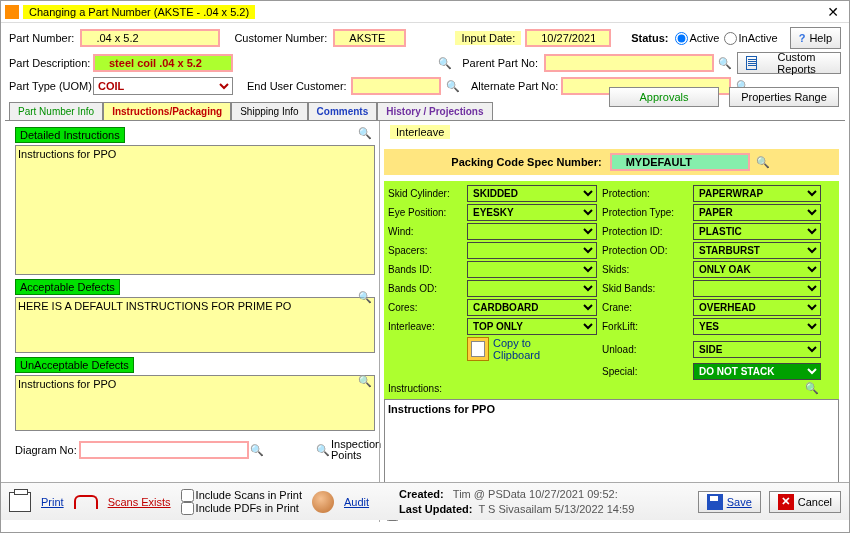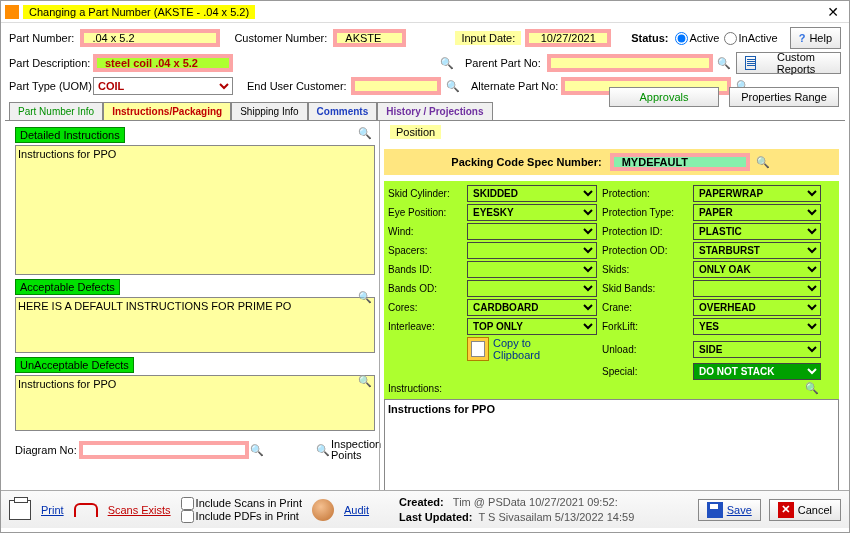--- a/index.html
+++ b/index.html
@@ -4,21 +4,21 @@
 <style>
 *{box-sizing:border-box;font-family:Tahoma,Arial,sans-serif;font-size:11px;margin:0;padding:0}
 body{background:#fff;width:850px;height:533px;border:1px solid #999;position:relative;overflow:hidden}
 .title-bar{background:#fff;height:22px;display:flex;align-items:center;padding:0 4px;border-bottom:1px solid #ddd}
 .title-ico{width:14px;height:14px;background:#ff8c00;margin-right:4px;display:inline-block}
 .title-text{background:#ff0;padding:1px 6px;font-weight:400}
 .close-x{margin-left:auto;font-size:14px;padding:0 6px;cursor:pointer}
 .hdr{padding:4px 8px 2px 8px;position:relative}
 .hdr-row{display:flex;align-items:center;margin-bottom:3px;gap:4px}
 .lbl{text-align:right;padding-right:2px;white-space:nowrap}
-.inp{border:4px solid #fca5a5;height:18px;padding:0 8px;background:#fff}
+.inp{border:2px solid #fca5a5;height:18px;padding:0 14px;background:#fff}
 .yel{background:#ffffa0}
 .lime{background:#adff2f}
 .sel-c{border:1px solid #888;height:18px;background:#fff}
 .look{width:16px;height:16px;display:inline-flex;align-items:center;justify-content:center;cursor:pointer;font-size:11px}
 .radio-g{display:inline-flex;align-items:center;gap:2px;font-size:10px}
 .btn{border:1px solid #888;background:linear-gradient(#fff,#e8e8e8);padding:2px 8px;cursor:pointer;display:inline-flex;align-items:center;gap:4px;height:22px}
 .help-ico{color:#3070e0;font-weight:bold}
 .tabs{display:flex;margin:2px 0 0 8px;position:relative;z-index:2}
 .tab{border:1px solid #888;border-bottom:none;padding:3px 8px;background:#f0f0f0;margin-right:0;cursor:pointer;font-size:10px;position:relative}
 .tab.active{background:#ffffa0}
@@ -40,21 +40,21 @@
 .pkg-spec-row{display:flex;align-items:center;justify-content:center;gap:6px;margin:6px 0;background:#ffe680;padding:4px}
 .pkg-grid{background:#adff2f;padding:4px 2px;display:grid;grid-template-columns:78px 130px 90px 128px;row-gap:2px;column-gap:3px;align-items:center}
 .pkg-lbl{font-size:10px;padding-left:2px}
 .pkg-sel{border:1px solid #444;height:17px;width:100%;background:#adff2f;font-weight:bold;font-size:10px;padding:0 1px}
 .donot{background:#00a000;color:#fff}
 .copy-btn{grid-column:2;display:flex;align-items:center;gap:4px;cursor:pointer;font-size:10px;color:#003090}
 .copy-ico{width:22px;height:24px;background:#ffcc40;border:1px solid #b08000;position:relative}
 .copy-ico::after{content:"";position:absolute;top:3px;left:3px;width:12px;height:14px;background:#fff;border:1px solid #888}
 .instr-box{border:1px solid #888;background:#fff;height:100px;padding:3px;font-weight:bold;font-size:11px;overflow:auto}
 .allow-row{border-top:1px solid #aaa;padding:4px 2px;margin-top:4px;display:flex;align-items:center;gap:4px}
-.footer{position:absolute;bottom:4px;left:0;right:0;height:38px;background:linear-gradient(#fafafa,#eee);border-top:1px solid #aaa;display:flex;align-items:center;padding:0 8px;gap:10px}
+.footer{position:absolute;bottom:12px;left:0;right:0;height:38px;background:linear-gradient(#fafafa,#eee);border-top:1px solid #aaa;display:flex;align-items:center;padding:0 8px;gap:10px}
 .f-ico{width:22px;height:20px;display:inline-block}
 .printer{border:1px solid #444;background:#fff;position:relative}
 .printer::after{content:"";position:absolute;top:-4px;left:4px;width:12px;height:4px;background:#fff;border:1px solid #444}
 .scanner{width:24px;height:14px;border:2px solid #c00;border-radius:6px 6px 0 0;border-bottom:none}
 .chk-col{display:flex;flex-direction:column;gap:0;font-size:10px}
 .chk-col label{display:flex;align-items:center;gap:2px}
 .audit-ico{width:22px;height:22px;background:radial-gradient(circle at 40% 35%,#f5c090,#c07030);border-radius:50%}
 .meta{font-size:10px;color:#555;margin-left:20px;line-height:1.3}
 .meta b{color:#000}
 .f-right{margin-left:auto;display:flex;gap:8px}
@@ -155,21 +155,21 @@
    <span class="look">🔍</span>
    <span style="flex:1"></span>
    <span class="insp-wrap">
           <span>🔍</span>
           <span style="width:44px">Inspection Points</span>
         </span>
   </div>
  </div>
 
  <div class="right-col">
-  <span class="pkg-title">Position</span>
+  <span class="pkg-title">Interleave</span>
   <div class="pkg-spec-row">
    <span class="lbl" style="font-weight:bold">Packing Code Spec Number:</span>
    <input class="inp" style="width: 140px; background: #86efac; font-weight: bold;" value="MYDEFAULT">
    <span class="look">🔍</span>
   </div>
   <div class="pkg-grid">
    <span class="pkg-lbl">Skid Cylinder:</span>
         <select class="pkg-sel"><option>SKIDDED</option></select>
    <span class="pkg-lbl">Protection:</span>
         <select class="pkg-sel"><option>PAPERWRAP</option></select>

